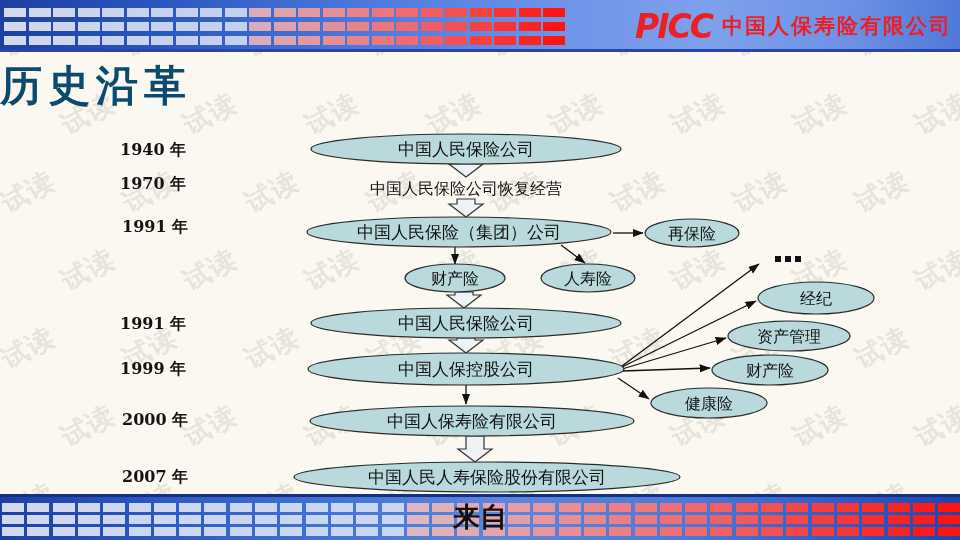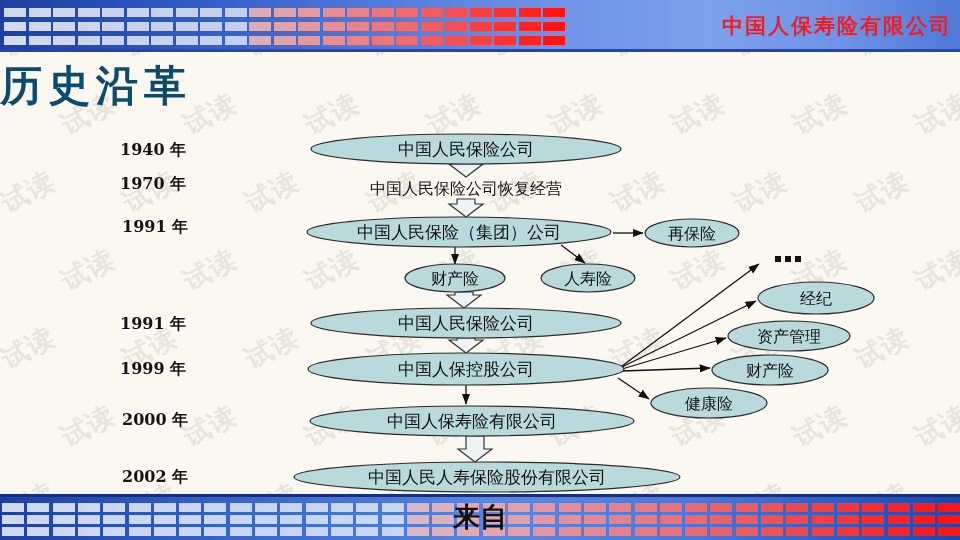--- a/index.html
+++ b/index.html
@@ -222,36 +222,37 @@
         <div class="sq" style="left: 396px; background: rgba(255, 105, 97, 0.906);"></div>
         <div class="sq" style="left: 420.5px; background: rgba(255, 91, 84, 0.92);"></div>
         <div class="sq" style="left: 445px; background: rgba(255, 76, 70, 0.937);"></div>
         <div class="sq" style="left: 469.5px; background: rgba(255, 62, 56, 0.953);"></div>
         <div class="sq" style="left: 494px; background: rgba(255, 48, 42, 0.97);"></div>
         <div class="sq" style="left: 518.5px; background: rgba(255, 34, 29, 0.984);"></div>
         <div class="sq" style="left: 543px; background: rgb(255, 20, 15);"></div>
       </div>
     <div class="topbar-bottomline"></div>
     <div class="logo-wrap">
+      <div class="picc">PICC</div>
       <div>
         <div class="cn-name">中国人保寿险有限公司</div>
       </div>
     </div>
   </div>
 
   <div class="title">历史沿革</div>
 
   <div id="years">
       <div class="year" style="left: 120px; top: 140px;">1940 年</div>
       <div class="year" style="left: 120px; top: 174px;">1970 年</div>
       <div class="year" style="left: 122px; top: 217px;">1991 年</div>
       <div class="year" style="left: 120px; top: 314px;">1991 年</div>
       <div class="year" style="left: 120px; top: 359px;">1999 年</div>
       <div class="year" style="left: 122px; top: 410px;">2000 年</div>
-      <div class="year" style="left: 122px; top: 467px;">2002 年</div>
+      <div class="year" style="left: 122px; top: 467px;">2007 年</div>
     </div>
 
   <svg id="flow" viewBox="0 0 960 540">
     <defs>
       <marker id="ah" markerWidth="9" markerHeight="9" refX="8" refY="3.2" orient="auto">
         <path d="M0,0 L8.5,3.2 L0,6.4 z" fill="#111"></path>
       </marker>
     </defs>
     <g id="edge-layer">
         <g>

